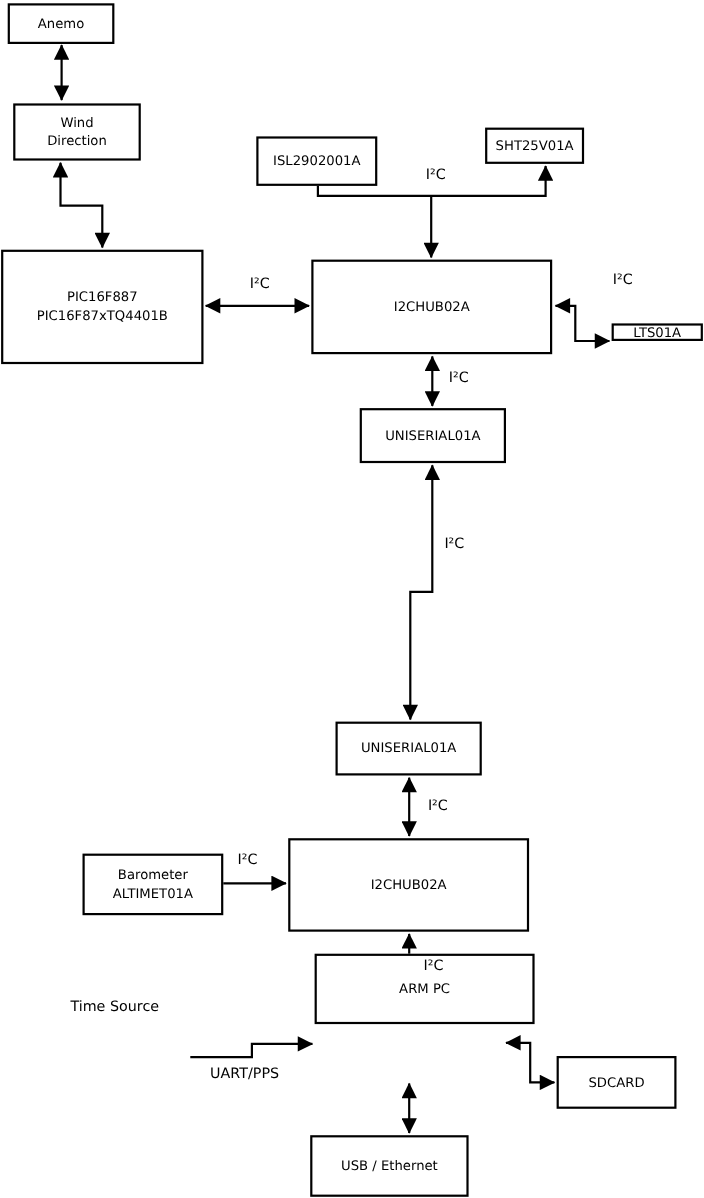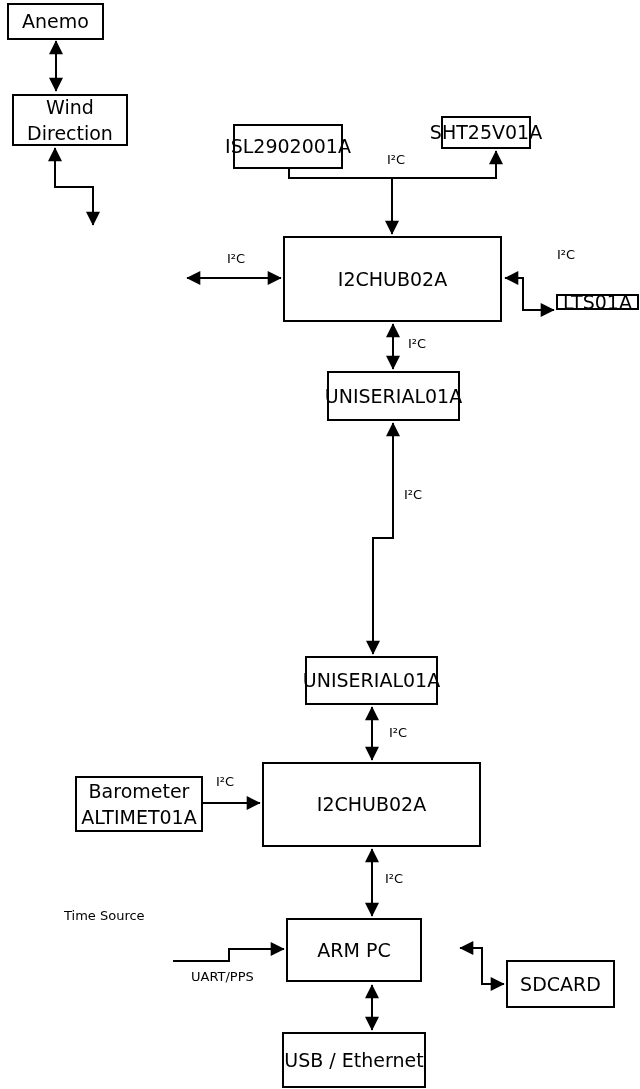--- a/index.html
+++ b/index.html
@@ -21,21 +21,21 @@
   }
   .node {
     position: absolute;
     box-sizing: border-box;
     border: 2px solid #000000;
     background: #ffffff;
     display: flex;
     align-items: center;
     justify-content: center;
     text-align: center;
-    font-size: 19px;
+    font-size: 12px;
     line-height: 1.38;
   }
   .node span { white-space: pre-line; }
   .edge-label {
     position: absolute;
     font-size: 13px;
     white-space: nowrap;
   }
 </style>
 </head>
@@ -69,20 +69,24 @@
 
   <div class="node" style="left:7px; top:3px; width:97px; height:37px">
     <span>Anemo</span>
   </div>
 
   <div class="node" style="left:12px; top:94px; width:116px; height:52px">
     <span>Wind
 Direction</span>
   </div>
 
+  <div class="node" style="left:1px; top:227px; width:184px; height:104px">
+    <span>PIC16F887
+PIC16F87xTQ4401B</span>
+  </div>
 
   <div class="node" style="left:233px; top:124px; width:110px; height:45px">
     <span>ISL2902001A</span>
   </div>
 
   <div class="node" style="left:441px; top:116px; width:90px; height:33px">
     <span>SHT25V01A</span>
   </div>
 
   <div class="node" style="left:283px; top:236px; width:219px; height:86px">
@@ -104,21 +108,21 @@
   <div class="node" style="left:75px; top:776px; width:128px; height:56px">
     <span>Barometer
 ALTIMET01A</span>
   </div>
 
   <div class="node" style="left:262px; top:762px; width:219px; height:85px">
     <span>I2CHUB02A</span>
   </div>
 
 
-  <div class="node" style="left:286px; top:918px; width:136px; height:64px">
+  <div class="node" style="left:286px; top:867px; width:200px; height:64px">
     <span>ARM PC</span>
   </div>
 
   <div class="node" style="left:506px; top:960px; width:109px; height:48px">
     <span>SDCARD</span>
   </div>
 
   <div class="node" style="left:282px; top:1032px; width:144px; height:56px">
     <span>USB / Ethernet</span>
   </div>

